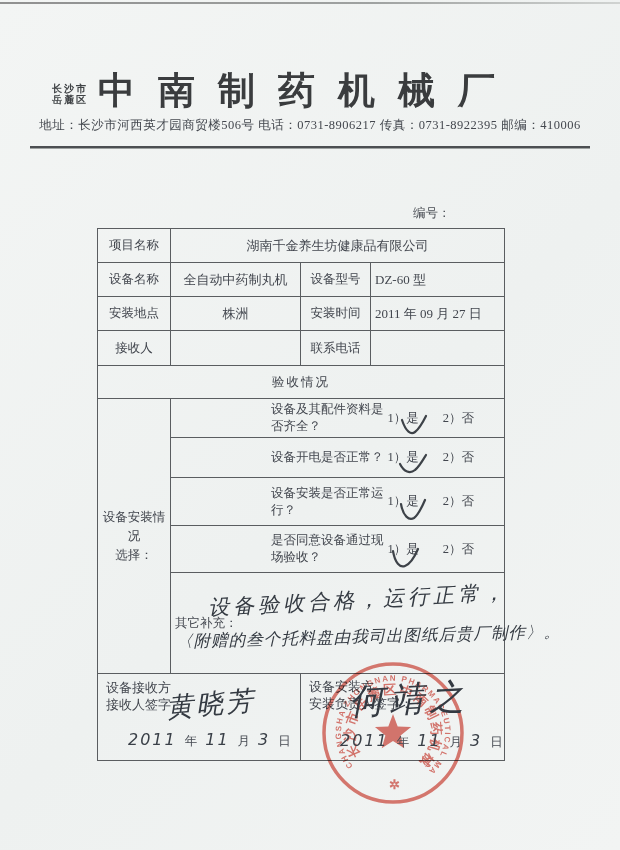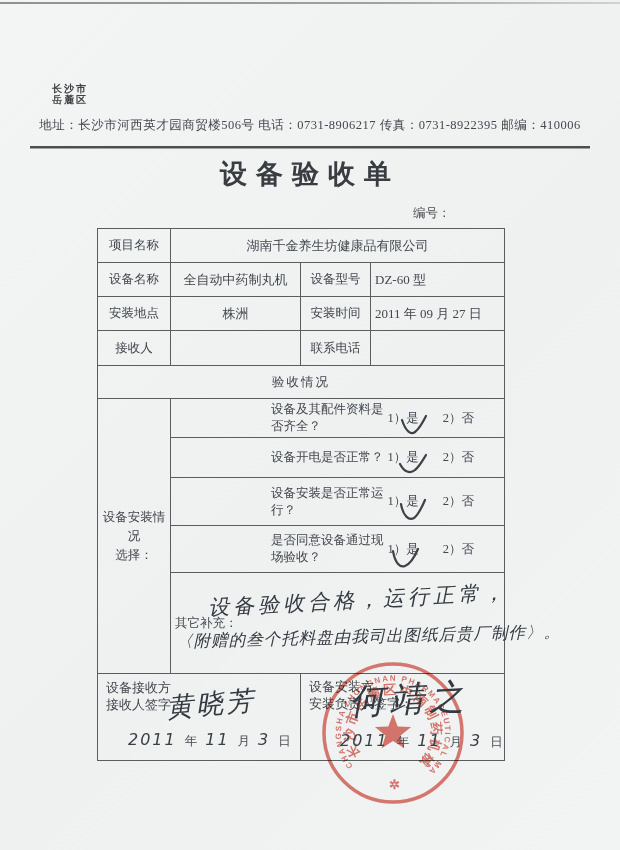--- a/index.html
+++ b/index.html
@@ -72,24 +72,24 @@
 </head>
 <body>
 
 <div class="page">
   <div class="scan-edge-top"></div>
 
   <div class="region">
     <div>长沙市</div>
     <div>岳麓区</div>
   </div>
+  <div class="company">中南制药机械厂</div>
   <div class="address">地址：长沙市河西英才园商贸楼506号 电话：0731-8906217 传真：0731-8922395 邮编：410006</div>
   <div class="head-rule"></div>
 
-  <div class="form-title">设备验收单</div>
   <div class="serial">编号：</div>
 
   <table class="acc">
     <colgroup>
         <col style="width:73px">
         <col style="width:130px">
         <col style="width:70px">
         <col style="width:134px">
       </colgroup>
     <tbody>

